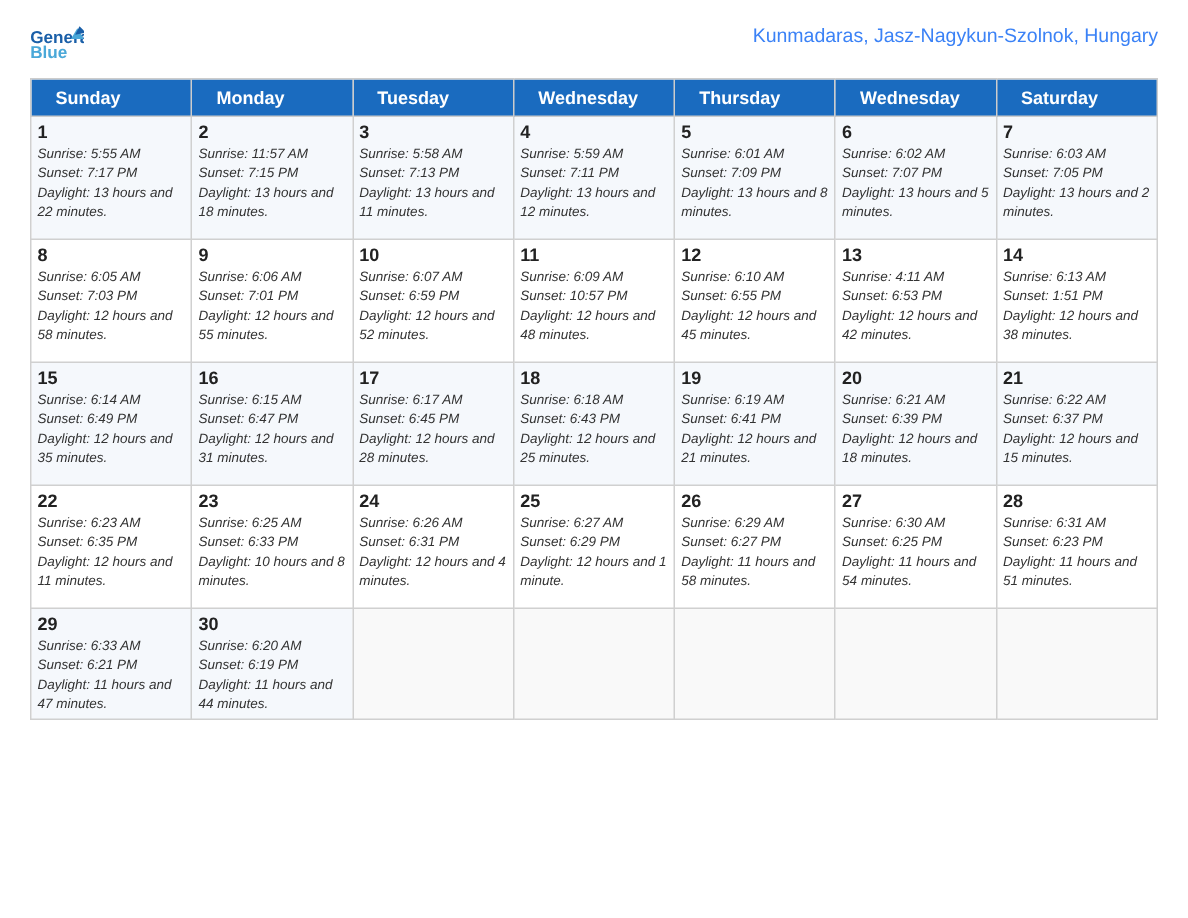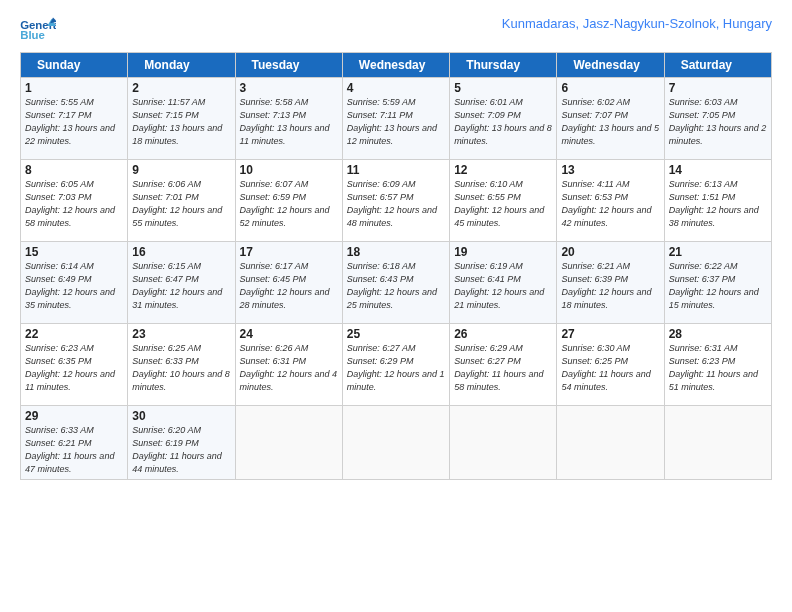--- a/index.html
+++ b/index.html
@@ -205,21 +205,21 @@
         <div class="day-info">
           <span>Sunrise: 6:07 AM</span><br>
           <span>Sunset: 6:59 PM</span><br>
           <span>Daylight: 12 hours and 52 minutes.</span>
         </div>
           </td>
           <td>
             <span class="day-num">11</span>
         <div class="day-info">
           <span>Sunrise: 6:09 AM</span><br>
-          <span>Sunset: 6:57 PM</span><br>
+          <span>Sunset: 10:57 PM</span><br>
           <span>Daylight: 12 hours and 48 minutes.</span>
         </div>
           </td>
           <td>
             <span class="day-num">12</span>
         <div class="day-info">
           <span>Sunrise: 6:10 AM</span><br>
           <span>Sunset: 6:55 PM</span><br>
           <span>Daylight: 12 hours and 45 minutes.</span>
         </div>

